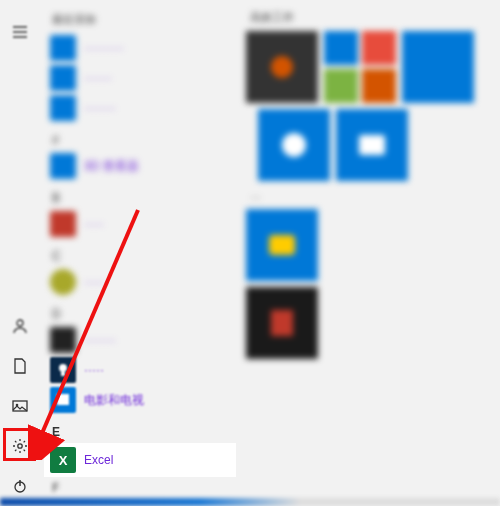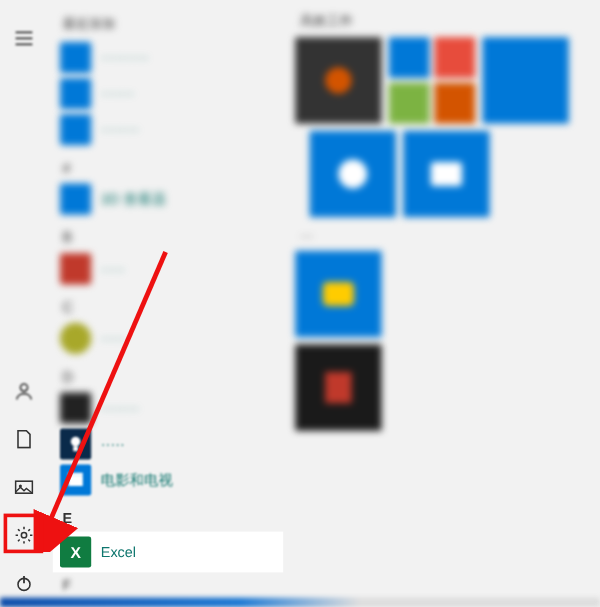--- a/index.html
+++ b/index.html
@@ -9,21 +9,21 @@
   .rail-btn{width:40px;height:40px;display:flex;align-items:center;justify-content:center;color:#333;filter:blur(1px)}
   .rail-btn.clear{filter:none}
   .rail-btn svg{width:16px;height:16px}
   .highlight{position:absolute;left:3px;top:428px;width:33px;height:33px;border:3px solid #e11;box-sizing:border-box;z-index:20}
   .apps{width:200px;padding:8px 4px;box-sizing:border-box;overflow:hidden}
   .hdr{font-size:11px;color:#333;margin:4px 8px 6px;filter:blur(3px)}
   .letter{font-size:12px;color:#333;margin:10px 8px 4px;filter:blur(3px)}
   .letter.clear{filter:none;font-weight:600}
   .item{display:flex;align-items:center;height:30px;padding:0 6px;filter:blur(3px)}
   .item .ico{width:26px;height:26px;margin-right:8px;border-radius:2px}
-  .item .lbl{font-size:12px;color:#0f766e}
+  .item .lbl{font-size:12px;color:#6d28d9}
   .item.clear{filter:none;background:#fff;height:34px}
   .item.semi{filter:blur(1px)}
   .tiles{flex:1;padding:10px 6px;box-sizing:border-box;filter:blur(3px)}
   .grp{font-size:11px;color:#333;margin:0 4px 6px}
   .row{display:flex;gap:6px;margin-bottom:6px}
   .tile{background:#0078d7;display:flex;align-items:center;justify-content:center}
   .med{width:72px;height:72px}
   .sm{width:34px;height:34px}
   .arrow{position:absolute;left:28px;top:200px;width:120px;height:260px;z-index:15;pointer-events:none}
   .taskbar{position:absolute;bottom:0;left:0;width:500px;height:8px;background:linear-gradient(90deg,#0a4aa8 0%,#1976d2 40%,#ddd 60%,#ddd 100%);filter:blur(2px)}

